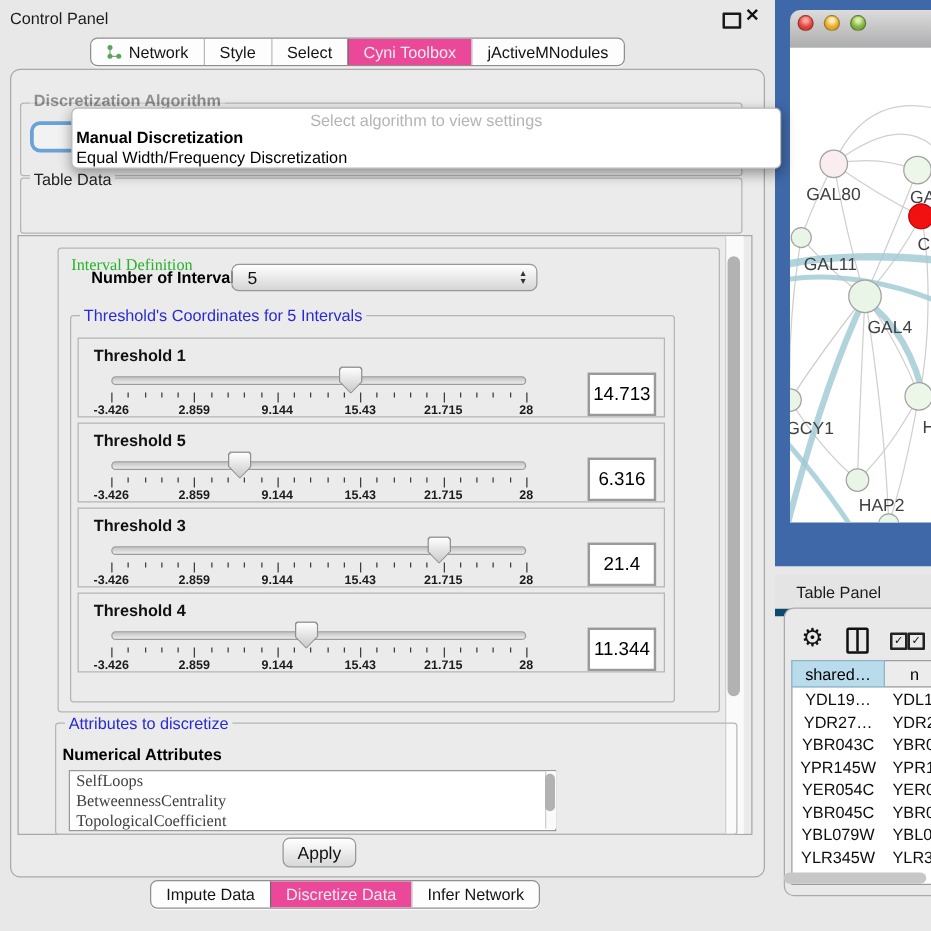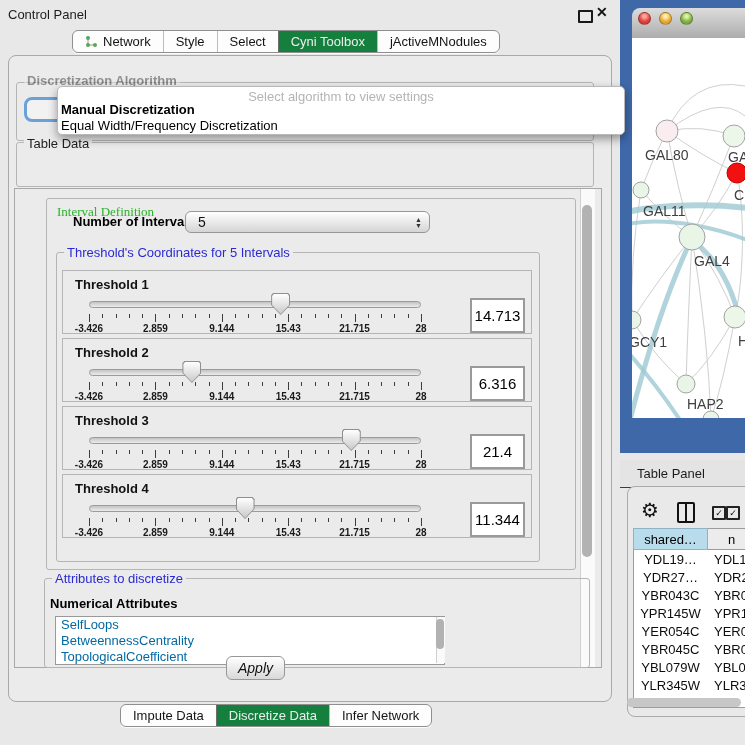--- a/index.html
+++ b/index.html
@@ -7,21 +7,21 @@
   #root{position:absolute;left:0;top:0;width:745px;height:745px;}
   .abs{position:absolute;}
   
   .title{position:absolute;left:8px;top:7px;font-size:13px;color:#1c1c1c;}
   #floatBtn{position:absolute;left:578px;top:10px;width:11px;height:9px;border:2px solid #181818;border-radius:1px;}
   #closeBtn{position:absolute;left:596px;top:4px;font-size:14px;font-weight:bold;color:#111;}
   
   .seg{position:absolute;display:flex;height:21px;border:1px solid #8f8f8f;border-radius:6px;overflow:hidden;background:#fdfdfd;box-shadow:0 1px 0 rgba(255,255,255,.8);}
   .seg .sitem{padding:0 12px;line-height:21px;font-size:13px;color:#141414;border-left:1px solid #bcbcbc;display:flex;align-items:center;gap:5px;white-space:nowrap;}
   .seg .sitem:first-child{border-left:none;}
-  .seg .sitem.sel{background:#15803d;color:#ededed;border-left-color:#6d6d6d;}
+  .seg .sitem.sel{background:#ec4899;color:#ededed;border-left-color:#6d6d6d;}
   
   #mainPanel{position:absolute;left:8px;top:55px;width:602px;height:645px;background:#ebebeb;border:1px solid #a9a9a9;border-radius:8px;}
   .group{position:absolute;border:1px solid #b5b5b5;border-radius:3px;}
   .glabel{position:absolute;font-size:13px;background:#ebebeb;padding:0 3px;white-space:nowrap;color:#222;}
   .combo{position:absolute;height:22px;border:1px solid #979797;border-radius:6px;background:linear-gradient(#ffffff,#d5d5d5);font-size:14px;color:#111;display:flex;align-items:center;padding-left:12px;box-sizing:border-box;}
   .spin{position:absolute;right:7px;top:1px;height:20px;display:flex;flex-direction:column;justify-content:center;font-size:7px;line-height:6px;color:#333;}
   
   #focusCombo{position:absolute;left:24px;top:97px;width:564px;height:25px;border:3px solid #6aa2d8;border-radius:8px;background:#f2f2f2;box-sizing:border-box;z-index:2;}
   
   #popup{position:absolute;left:12px;top:86px;width:566px;height:47px;background:#fff;border:1px solid #b9b9b9;border-radius:5px;box-shadow:0 4px 10px rgba(0,0,0,.38);z-index:30;margin-left:45px;}
@@ -39,31 +39,31 @@
   .thumb:before{content:"";position:absolute;inset:0;background:#8f8f8f;clip-path:polygon(10% 0,90% 0,100% 10%,100% 55%,50% 100%,0 55%,0 10%);}
   .thumb:after{content:"";position:absolute;inset:1px;background:linear-gradient(#ffffff,#c9c9c9);clip-path:polygon(10% 0,90% 0,100% 10%,100% 55%,50% 100%,0 55%,0 10%);}
   .ticks{position:absolute;left:26px;top:43px;width:333px;height:9px;}
   .tick{position:absolute;width:1px;background:#3d3d3d;top:0;}
   .tick.major{height:8px;}.tick.minor{height:4px;}
   .ticklabels{position:absolute;left:26px;top:52px;width:333px;height:11px;}
   .ticklabel{position:absolute;transform:translateX(-50%);font-size:10px;font-weight:bold;color:#1a1a1a;white-space:nowrap;}
   .vbox{position:absolute;left:407px;top:27px;width:51px;height:31px;background:#fff;border:2px solid #9a9a9a;font-size:15px;color:#000;display:flex;align-items:center;justify-content:center;}
   
   #attrList{position:absolute;left:55px;top:616px;width:390px;height:49px;background:#fff;border:1px solid #999;box-sizing:border-box;overflow:hidden;}
-  .attrItem{font-size:13px;color:#0369a1;padding-left:5px;line-height:16px;white-space:nowrap;}
-  
-  #applyBtn{position:absolute;left:226px;top:656px;width:57px;height:22px;border:1px solid #979797;border-radius:6px;background:linear-gradient(#ffffff,#d8d8d8);font-size:14px;color:#111;display:flex;align-items:center;justify-content:center;font-style:italic;}
+  .attrItem{font-size:13px;color:#404040;padding-left:5px;line-height:16px;white-space:nowrap;font-family:Liberation Serif, serif;}
+  
+  #applyBtn{position:absolute;left:226px;top:670px;width:57px;height:22px;border:1px solid #979797;border-radius:6px;background:linear-gradient(#ffffff,#d8d8d8);font-size:14px;color:#111;display:flex;align-items:center;justify-content:center;}
   
   #blueBg{position:absolute;left:620px;top:0;width:125px;height:453px;background:#3f68a8;}
   #macWin{position:absolute;left:632px;top:8px;width:113px;height:410px;border-top-left-radius:8px;overflow:hidden;}
   #macTitle{position:absolute;left:0;top:0;width:100%;height:30px;background:linear-gradient(#dcdcdc,#adadad);border-bottom:1px solid #8a8a8a;}
   .tl{position:absolute;top:4px;width:13px;height:13px;border-radius:50%;border:1px solid rgba(0,0,0,.28);box-sizing:border-box;}
   #netCanvas{position:absolute;left:0;top:30px;width:113px;height:482px;background:#ffffff;}
   
-  #tpHeader{position:absolute;left:620px;top:460px;width:125px;height:27px;background:#e4e4e4;border-bottom:1px solid #0c4a6e;}
+  #tpHeader{position:absolute;left:620px;top:460px;width:125px;height:27px;background:#e4e4e4;border-bottom:6px solid #0c4a6e;}
   #tpHeader span{position:absolute;left:17px;top:6px;font-size:13px;color:#1c1c1c;}
   #tpContainer{position:absolute;left:627px;top:486px;width:130px;height:231px;background:#e9e9e9;border:1px solid #abaaaa;border-radius:8px;box-sizing:border-box;}
   #gearIcon{position:absolute;left:641px;top:498px;font-size:20px;color:#111;font-family:"DejaVu Sans",sans-serif;}
   #colIcon{position:absolute;left:677px;top:502px;width:14px;height:17px;border:2px solid #111;border-radius:2px;}
   #colIcon:after{content:"";position:absolute;left:50%;top:0;bottom:0;width:2px;background:#111;transform:translateX(-50%);}
   .chk{position:absolute;top:506px;width:10px;height:10px;border:2px solid #222;border-radius:1px;font-size:9px;line-height:10px;text-align:center;color:#111;font-family:"DejaVu Sans",sans-serif;}
   #tableWhite{position:absolute;left:633px;top:528px;width:120px;height:180px;background:#fff;border:1px solid #9c9c9c;box-sizing:border-box;}
   .hcell{position:absolute;top:528px;height:22px;font-size:13px;display:flex;align-items:center;box-sizing:border-box;}
   #hcell1{left:633px;width:75px;background:#b9dcec;border:1px solid #8fb3c4;justify-content:center;}
   #hcell2{left:708px;width:45px;background:#ececec;border-top:1px solid #9c9c9c;border-bottom:1px solid #9c9c9c;padding-left:20px;}
@@ -174,21 +174,21 @@
           <span class="ticklabel" style="left: 0px;">-3.426</span>
           <span class="ticklabel" style="left: 66.4px;">2.859</span>
           <span class="ticklabel" style="left: 132.8px;">9.144</span>
           <span class="ticklabel" style="left: 199.2px;">15.43</span>
           <span class="ticklabel" style="left: 265.6px;">21.715</span>
           <span class="ticklabel" style="left: 332px;">28</span>
         </div>
         <div class="vbox">14.713</div>
       </div>
       <div class="trow" style="top: 338px;">
-        <div class="tlabel">Threshold 2</div>
+        <div class="tlabel">Threshold 5</div>
         <div class="track"></div>
         <div class="thumb" style="left: 119.419px;"></div>
         <div class="ticks">
           <div class="tick major" style="left: 0px;"></div>
           <div class="tick minor" style="left: 13.28px;"></div>
           <div class="tick minor" style="left: 26.56px;"></div>
           <div class="tick minor" style="left: 39.84px;"></div>
           <div class="tick minor" style="left: 53.12px;"></div>
           <div class="tick major" style="left: 66.4px;"></div>
           <div class="tick minor" style="left: 79.68px;"></div>

